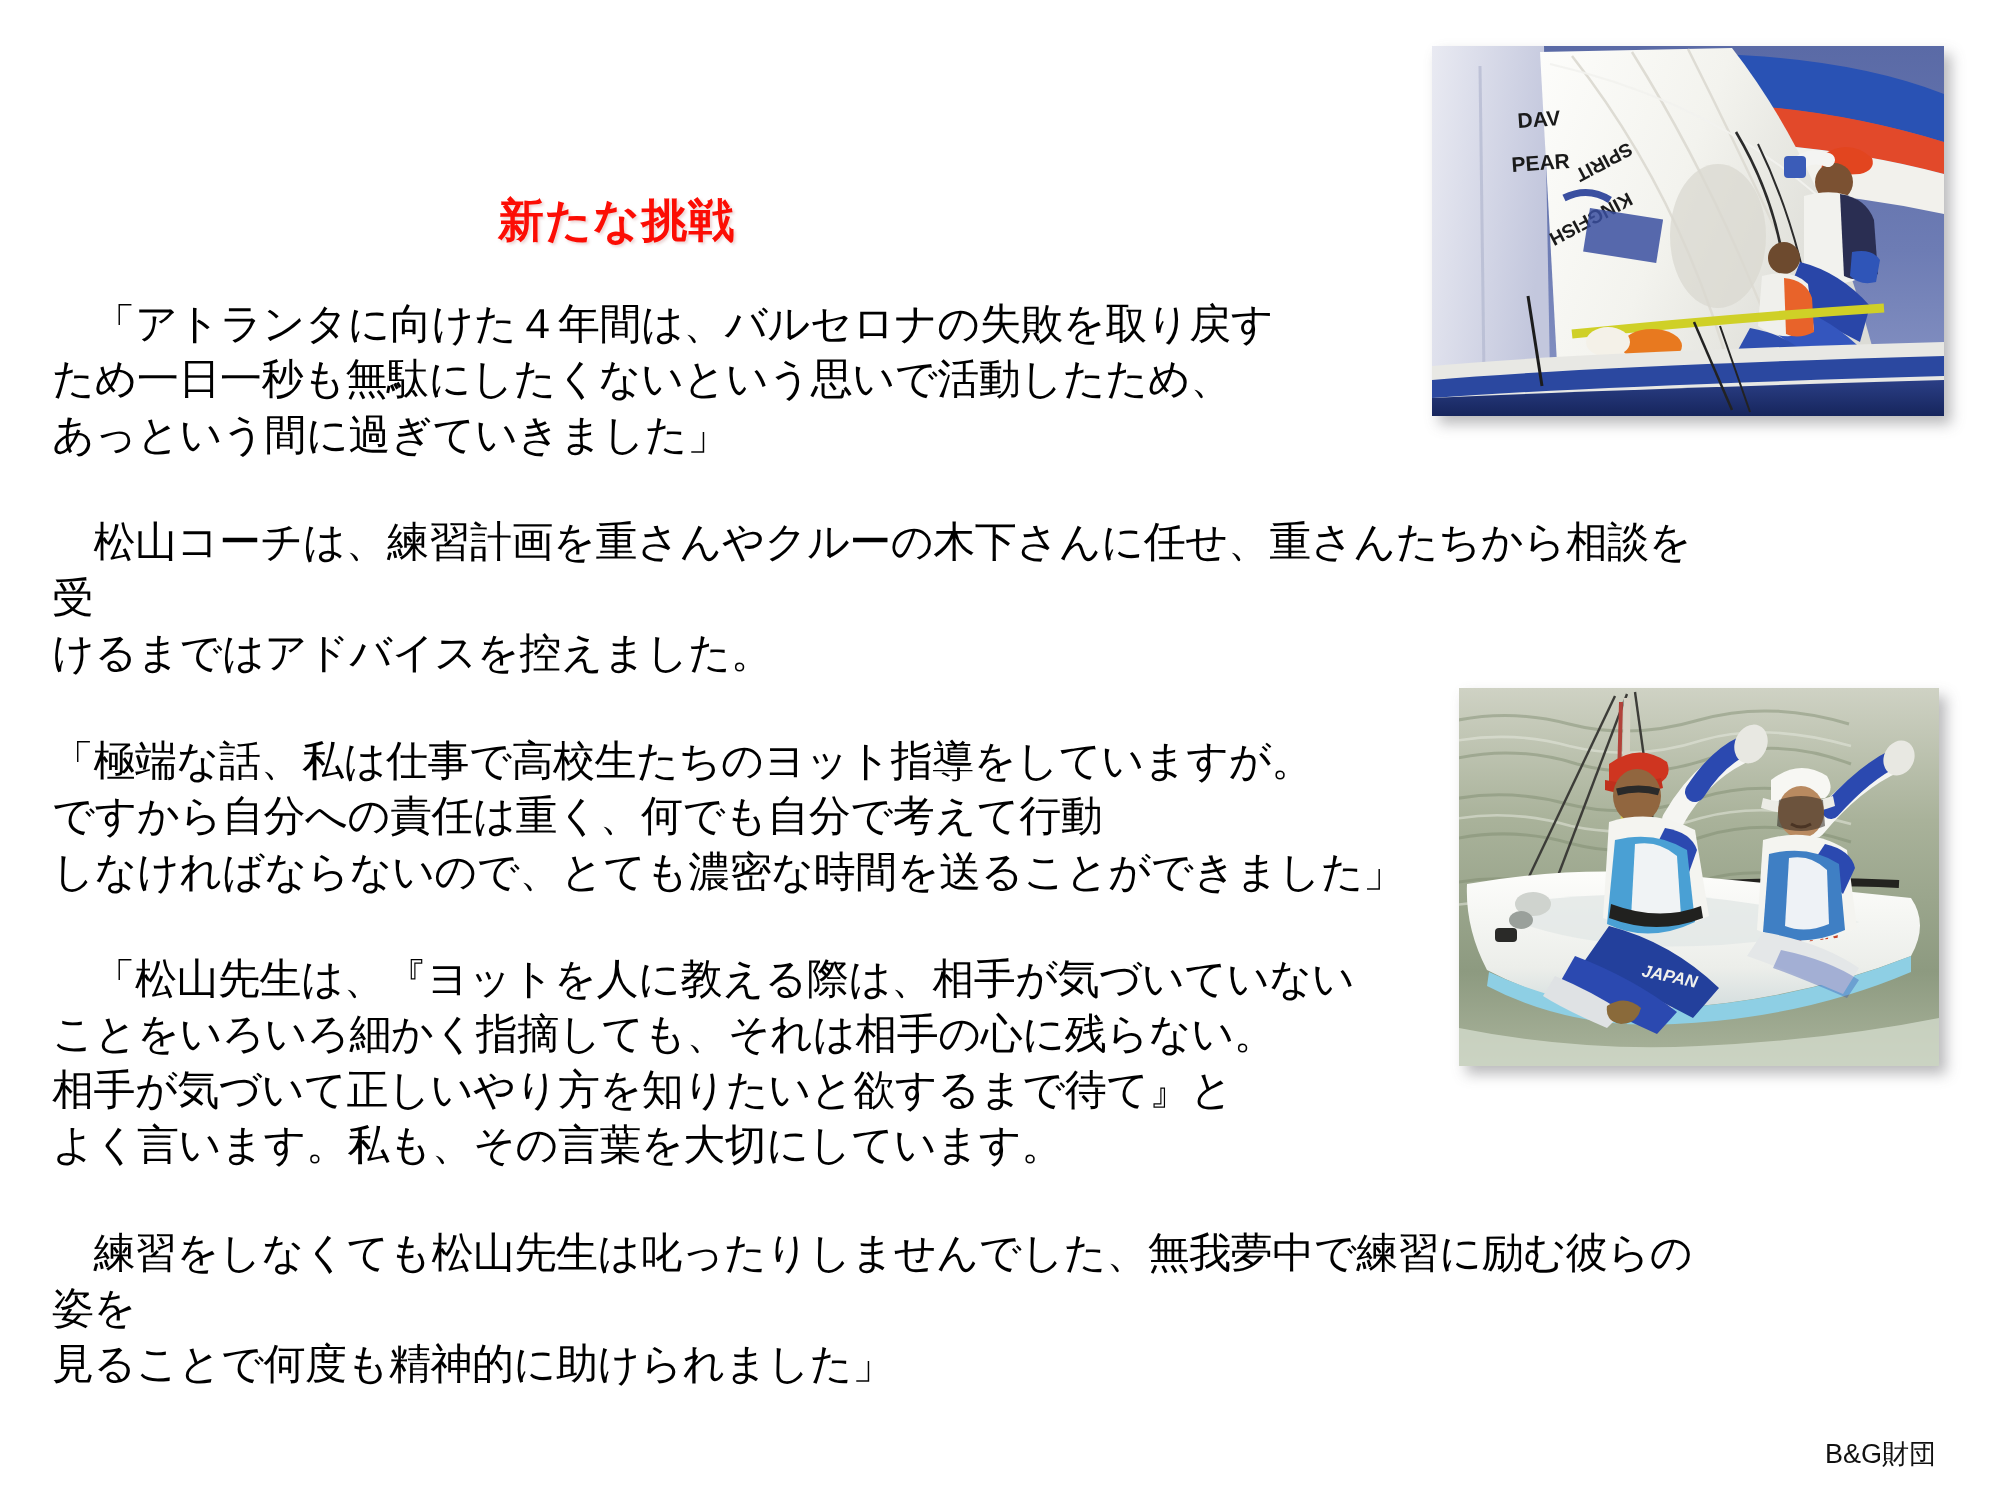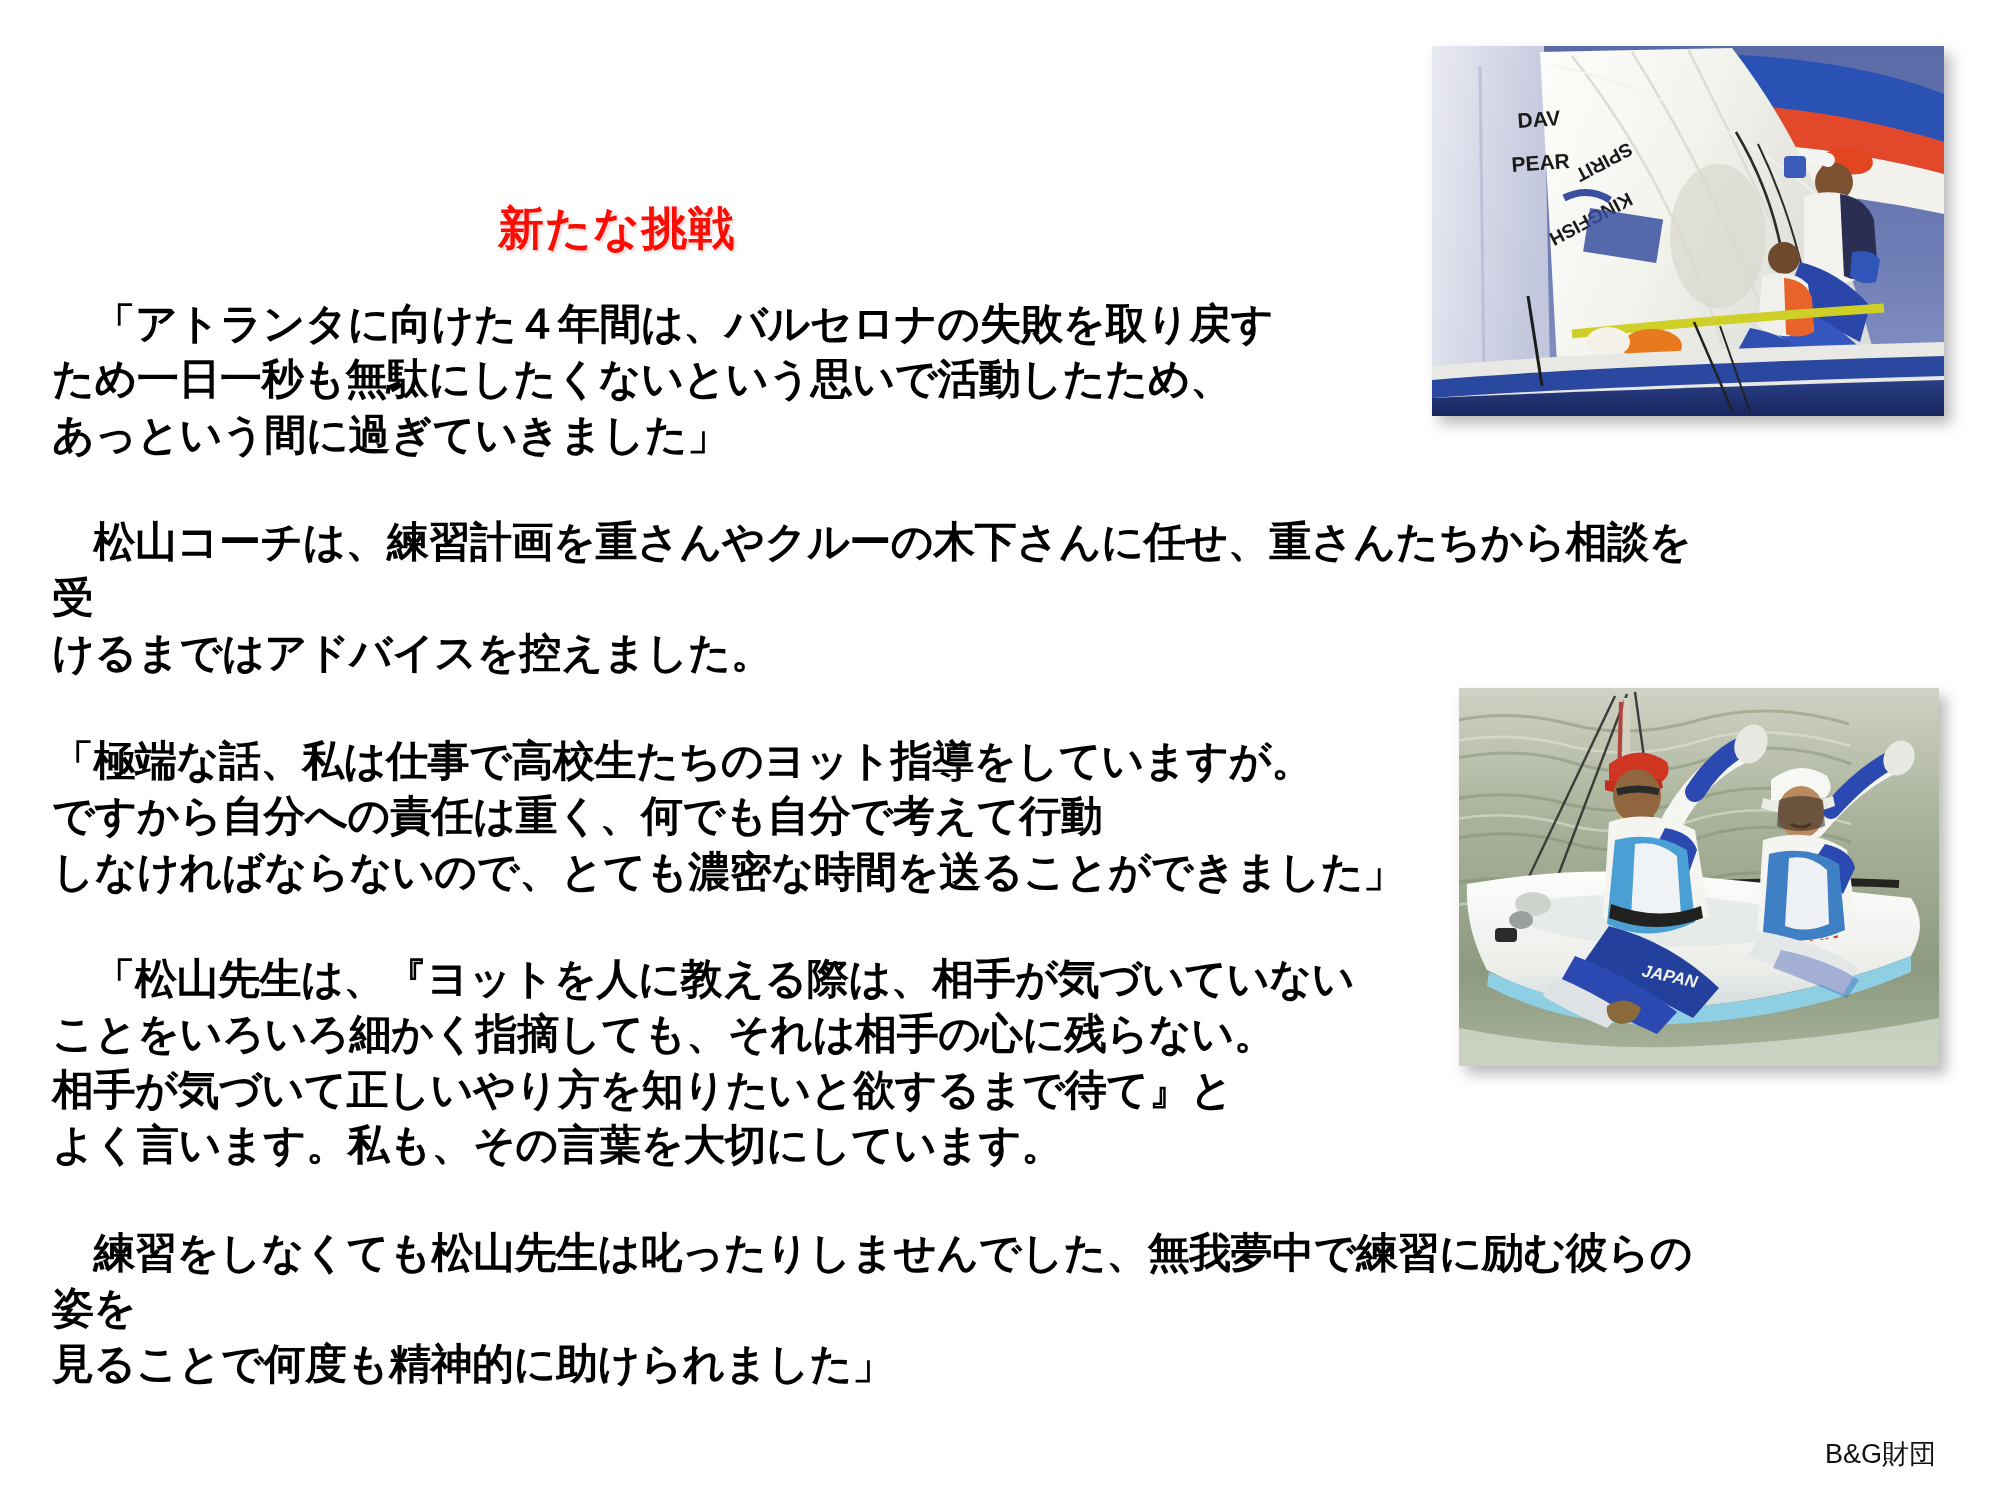--- a/index.html
+++ b/index.html
@@ -28,32 +28,31 @@
   .subtitle{
     position:absolute;
     left:498px; top:196px;
     font-size:46px;
     font-weight:bold;
     color:#FC0D04;
     letter-spacing:1px;
     white-space:nowrap;
     line-height:1.05;
     text-shadow:2px 2px 3px rgba(210,160,160,0.45);
-    margin-top:8px;
   }
 
   
   .body-text{
     position:absolute;
     left:52px;
     top:296px;
     width:1640px;
     color:#000000;
     font-size:42px;
-    font-weight:bold;
+    font-weight:normal;
     line-height:1.32;
     letter-spacing:-0.5px;
   }
   .para{margin:0 0 0 0;white-space:pre-wrap;}
   .para + .para{margin-top:52px;}
   .p1{width:1330px;}
   .p2{width:1640px;}
   .p3{width:1420px;margin-top:40px;}
   .p4{width:1400px;margin-top:42px;}
   .p5{width:1650px;margin-top:44px;}

